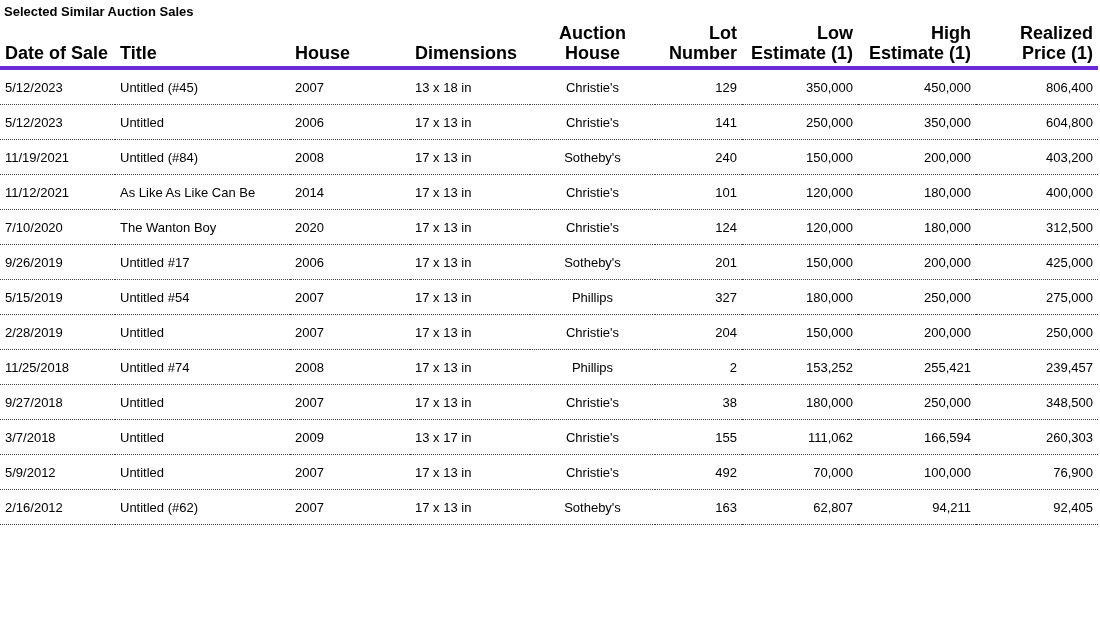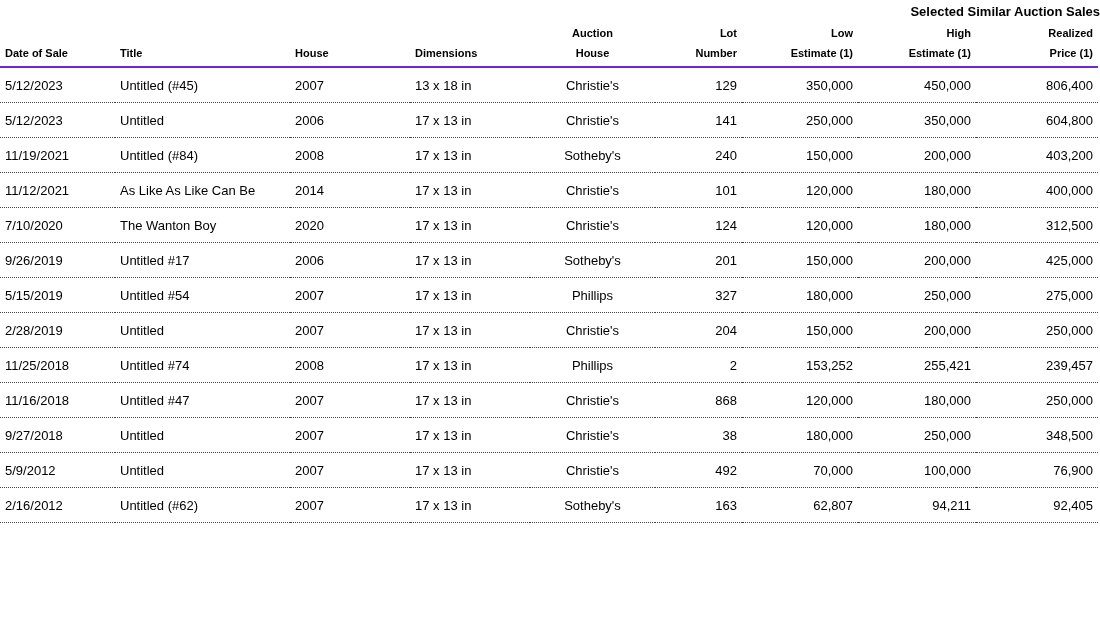--- a/index.html
+++ b/index.html
@@ -15,44 +15,43 @@
     font-family: "Liberation Sans", sans-serif;
     color: #000000;
     overflow: hidden;
   }
   .doc-title {
     margin: 4px 0 0 4px;
     font-size: 13px;
     line-height: 15px;
     font-weight: bold;
     color: #000000;
-    text-align: right;
   }
   table.sales {
     border-collapse: collapse;
     table-layout: fixed;
     width: 1098px;
     margin-top: 4px;
   }
   col.c1 { width: 115px; }
   col.c2 { width: 175px; }
   col.c3 { width: 120px; }
   col.c4 { width: 120px; }
   col.c5 { width: 125px; }
   col.c6 { width: 87px; }
   col.c7 { width: 116px; }
   col.c8 { width: 118px; }
   col.c9 { width: 122px; }
 
   th {
     vertical-align: bottom;
-    font-size: 11px;
+    font-size: 18px;
     font-weight: bold;
     padding: 0 5px 3px 5px;
-    border-bottom: 2px solid #6d28d9;
+    border-bottom: 4px solid #6d28d9;
   }
   th .hline {
     line-height: 20px;
     white-space: nowrap;
   }
   td {
     height: 34px;
     font-size: 13px;
     padding: 0 5px;
     border-bottom: 1px dotted #444444;
@@ -216,40 +215,40 @@
           <td>Untitled #74</td>
           <td>2008</td>
           <td>17 x 13 in</td>
           <td>Phillips</td>
           <td>2</td>
           <td>153,252</td>
           <td>255,421</td>
           <td>239,457</td>
         </tr>
         <tr>
-          <td>11/16/2018</td>
-          <td>Untitled #47</td>
-          <td>2007</td>
-          <td>17 x 13 in</td>
-          <td>Christie's</td>
-          <td>868</td>
-          <td>120,000</td>
-          <td>180,000</td>
-          <td>250,000</td>
-        </tr>
-        <tr>
           <td>9/27/2018</td>
           <td>Untitled</td>
           <td>2007</td>
           <td>17 x 13 in</td>
           <td>Christie's</td>
           <td>38</td>
           <td>180,000</td>
           <td>250,000</td>
           <td>348,500</td>
+        </tr>
+        <tr>
+          <td>3/7/2018</td>
+          <td>Untitled</td>
+          <td>2009</td>
+          <td>13 x 17 in</td>
+          <td>Christie's</td>
+          <td>155</td>
+          <td>111,062</td>
+          <td>166,594</td>
+          <td>260,303</td>
         </tr>
         <tr>
           <td>5/9/2012</td>
           <td>Untitled</td>
           <td>2007</td>
           <td>17 x 13 in</td>
           <td>Christie's</td>
           <td>492</td>
           <td>70,000</td>
           <td>100,000</td>

